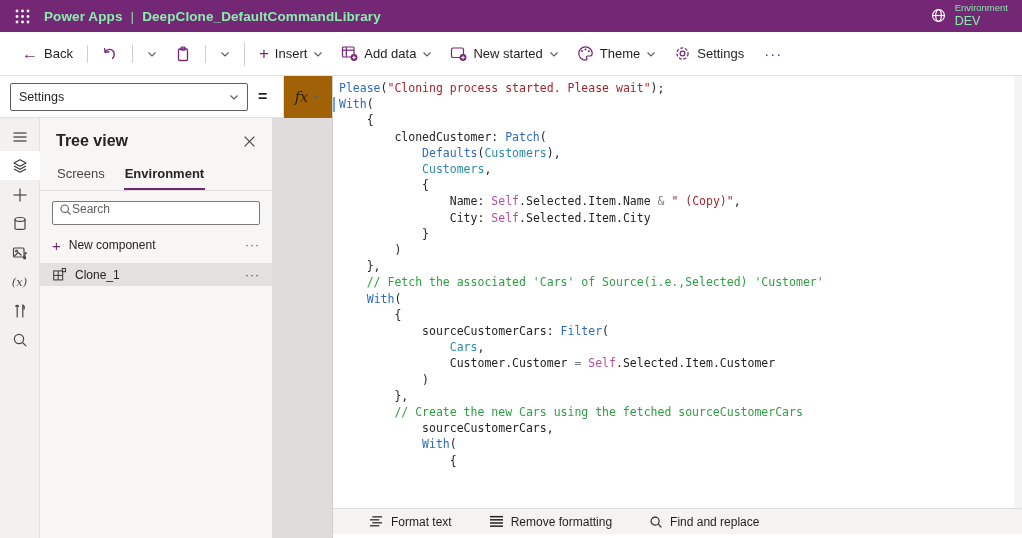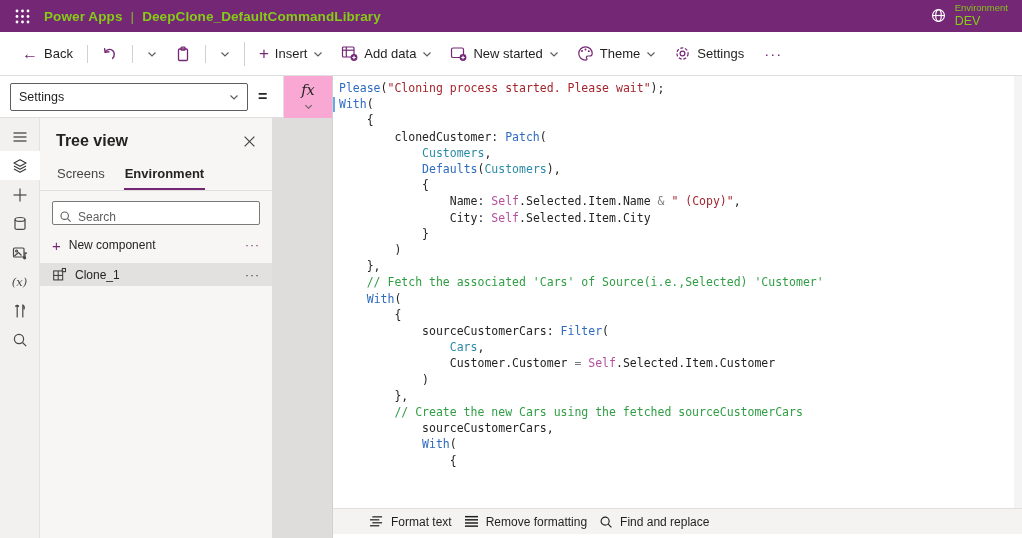--- a/index.html
+++ b/index.html
@@ -2,21 +2,21 @@
 <html><head>
 <meta charset="utf-8">
 <style>
   * { margin:0; padding:0; box-sizing:border-box; }
   html,body { width:1022px; height:538px; overflow:hidden; background:#fff;
     font-family:"Liberation Sans","DejaVu Sans",sans-serif; }
   .app { width:1022px; height:538px; display:flex; flex-direction:column; }
 
   
   .titlebar { height:32px; background:#742774; display:flex; align-items:center;
-    color:#84cc16; flex:0 0 32px; }
+    color:#86efac; flex:0 0 32px; }
   .waffle { width:44px; height:32px; display:flex; align-items:center; justify-content:center; cursor:pointer; }
   .brand { font-size:13.5px; font-weight:700; letter-spacing:.1px; display:flex; align-items:center; gap:8px; }
   .brand .pipe { font-weight:400; opacity:.9; }
   .brand .apptitle { font-weight:700; }
   .titlebar-right { margin-left:auto; display:flex; align-items:center; gap:8px; padding-right:14px; cursor:pointer;justify-content:flex-end; }
   .env-text { line-height:1.15; }
   .env-label { font-size:9.5px; opacity:.95; }
   .env-name { font-size:12.5px; }
 
   
@@ -35,41 +35,41 @@
   
   .workspace { flex:1; display:flex; min-height:0; }
   .leftcol { width:332px; flex:0 0 332px; display:flex; flex-direction:column; }
 
   .proprow { height:42px; flex:0 0 42px; background:#fff; border-bottom:1px solid #e1dfdd;
     display:flex; align-items:center; }
   .propselect { margin-left:10px; width:238px; height:28px; border:1px solid #605e5c; border-radius:2px;
     background:#fff; display:flex; align-items:center; padding:0 8px; font-size:12.5px; color:#201f1e; cursor:pointer; }
   .propselect .chev { margin-left:auto; }
   .eq { font-size:16px; font-weight:700; color:#242424; margin:0 9px 0 10px; }
-  .fxbox { margin-left:auto; width:49px; height:42px; background:#f9a8d4; border-left:1px solid #e1dfdd;
-    display:flex; align-items:center; justify-content:center; gap:4px; cursor:pointer;flex-direction:column; }
+  .fxbox { margin-left:auto; width:49px; height:42px; background:#a16207; border-left:1px solid #e1dfdd;
+    display:flex; align-items:center; justify-content:center; gap:4px; cursor:pointer; }
   .fxbox .fx { font-family:"DejaVu Serif",serif; font-style:italic; font-size:14.5px; color:#242424; }
 
   .leftbody { flex:1; display:flex; min-height:0; }
   .rail { width:40px; flex:0 0 40px; background:#f2f1f0; border-right:1px solid #e4e2e0;
     display:flex; flex-direction:column; align-items:center; padding-top:4px; }
   .rail-item { width:40px; height:29px; display:flex; align-items:center; justify-content:center; cursor:pointer; color:#484644; }
   .rail-item.selected { background:#fff; }
   .rail-item svg { display:block; }
   .xvar { font-style:italic; font-size:11.5px; color:#484644; font-family:"DejaVu Serif",serif; }
 
   .tree { width:232px; flex:0 0 232px; background:#f7f6f5; display:flex; flex-direction:column; }
   .tree-head { display:flex; align-items:center; padding:14px 16px 10px 16px; }
   .tree-title { font-size:16px; font-weight:700; color:#242424; }
   .tree-close { margin-left:auto; cursor:pointer; display:flex; }
   .tabs { display:flex; gap:18px; padding:2px 16px 0 16px; border-bottom:1px solid #e1dfdd; font-size:13px; }
   .tab { padding:4px 1px 7px 1px; color:#484644; cursor:pointer; border-bottom:2px solid transparent; }
   .tab.active { color:#242424; font-weight:700; border-bottom:2px solid #742774; }
   .searchwrap { margin:10px 12px 6px 12px; }
-  .searchbox { display:flex; align-items:flex-start; gap:6px; height:24px; border:1px solid #7a7a78; border-radius:2px;
+  .searchbox { display:flex; align-items:flex-end; gap:0; height:24px; border:1px solid #7a7a78; border-radius:2px;
     background:#fff; padding:8px 6px; }
   .searchbox input { border:none; outline:none; flex:1; font-size:12px; color:#242424; background:transparent;
     font-family:"Liberation Sans","DejaVu Sans",sans-serif; }
   .searchbox input::placeholder { color:#605e5c; }
   .row { display:flex; align-items:center; gap:8px; padding:0 12px; cursor:pointer; }
   .newcomp { height:24px; margin-top:2px; font-size:12px; color:#242424; }
   .newcomp .plus-glyph { font-size:15px; }
   .row .more { margin-left:auto; font-size:12px; letter-spacing:1px; }
   .more.purple { color:#742774; }
   .more.dark { color:#3b3a39; }
@@ -85,21 +85,21 @@
   .tk-fn  { color:#2e6bc0; }
   .tk-tbl { color:#2b8ba6; }
   .tk-str { color:#a4262c; }
   .tk-com { color:#2f9e44; }
   .tk-self{ color:#b4509e; }
   .tk-op  { color:#7a7a7a; }
   .cursor-bar { position:absolute; left:0; top:21px; width:2px; height:15px; background:#6da5e8; }
   .scrolltrack { position:absolute; right:0; top:0; width:8px; height:100%; background:#f4f4f4; cursor:pointer; }
 
   .editor-footer { height:26px; flex:0 0 26px; margin-bottom:4px; background:#f4f3f2; border-top:1px solid #e1dfdd;
-    display:flex; align-items:center; gap:12px; padding-left:36px; font-size:12px; color:#201f1e; }
+    display:flex; align-items:center; gap:37px; padding-left:36px; font-size:12px; color:#201f1e; }
   .footbtn { display:flex; align-items:center; gap:7px; cursor:pointer; }
   .footbtn svg { display:block; }
 </style>
 </head>
 <body>
 
 <div class="app">
 
   <header class="titlebar">
     <div class="waffle">
@@ -371,22 +371,22 @@
     </div>
 
     <div class="rightcol">
       <div class="editor">
         <div class="cursor-bar"></div>
         <div class="scrolltrack"></div>
       <div class="code-line"><span class="tk-fn">Please</span><span class="tk-p">(</span><span class="tk-str">"Cloning process started. Please wait"</span><span class="tk-p">);</span></div>
           <div class="code-line"><span class="tk-fn">With</span><span class="tk-p">(</span></div>
           <div class="code-line"><span class="tk-p">    {</span></div>
           <div class="code-line"><span class="tk-p">        clonedCustomer: </span><span class="tk-fn">Patch</span><span class="tk-p">(</span></div>
+          <div class="code-line"><span class="tk-p">            </span><span class="tk-fn">Defaults</span><span class="tk-p">(</span><span class="tk-tbl">Customers</span><span class="tk-p">),</span></div>
           <div class="code-line"><span class="tk-tbl">            Customers</span><span class="tk-p">,</span></div>
-          <div class="code-line"><span class="tk-p">            </span><span class="tk-fn">Defaults</span><span class="tk-p">(</span><span class="tk-tbl">Customers</span><span class="tk-p">),</span></div>
           <div class="code-line"><span class="tk-p">            {</span></div>
           <div class="code-line"><span class="tk-p">                Name: </span><span class="tk-self">Self</span><span class="tk-p">.Selected.Item.Name </span><span class="tk-op">&amp; </span><span class="tk-str">" (Copy)"</span><span class="tk-p">,</span></div>
           <div class="code-line"><span class="tk-p">                City: </span><span class="tk-self">Self</span><span class="tk-p">.Selected.Item.City</span></div>
           <div class="code-line"><span class="tk-p">            }</span></div>
           <div class="code-line"><span class="tk-p">        )</span></div>
           <div class="code-line"><span class="tk-p">    },</span></div>
           <div class="code-line"><span class="tk-com">    // Fetch the associated 'Cars' of Source(i.e.,Selected) 'Customer'</span></div>
           <div class="code-line"><span class="tk-p">    </span><span class="tk-fn">With</span><span class="tk-p">(</span></div>
           <div class="code-line"><span class="tk-p">        {</span></div>
           <div class="code-line"><span class="tk-p">            sourceCustomerCars: </span><span class="tk-fn">Filter</span><span class="tk-p">(</span></div>

